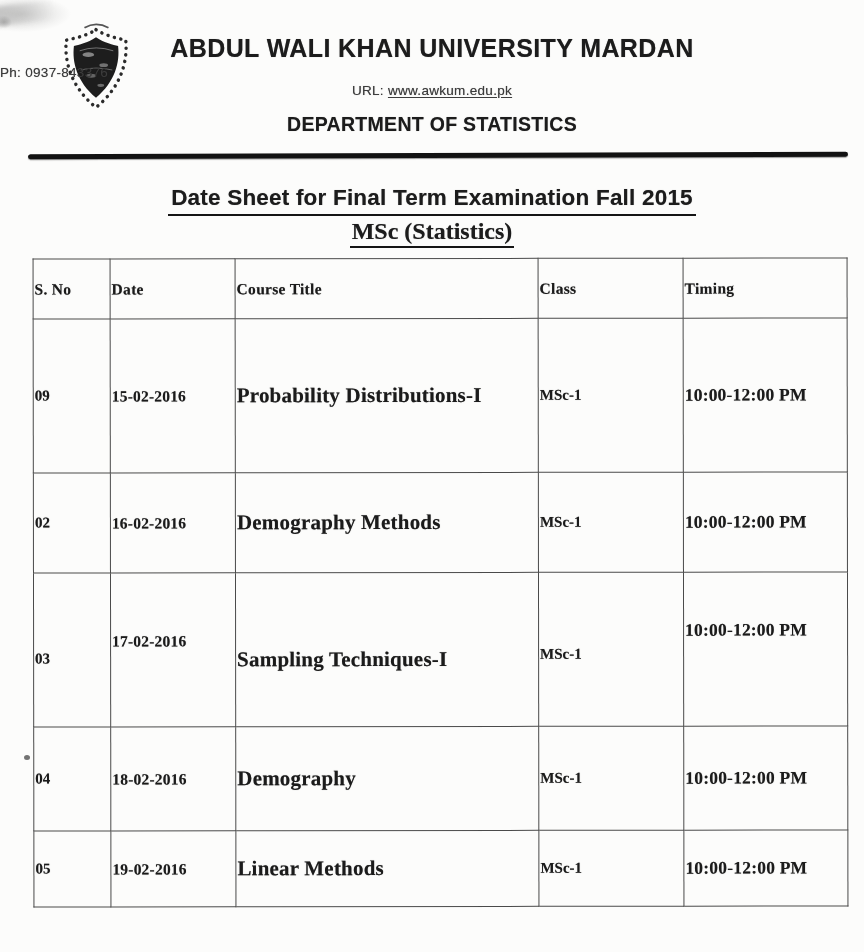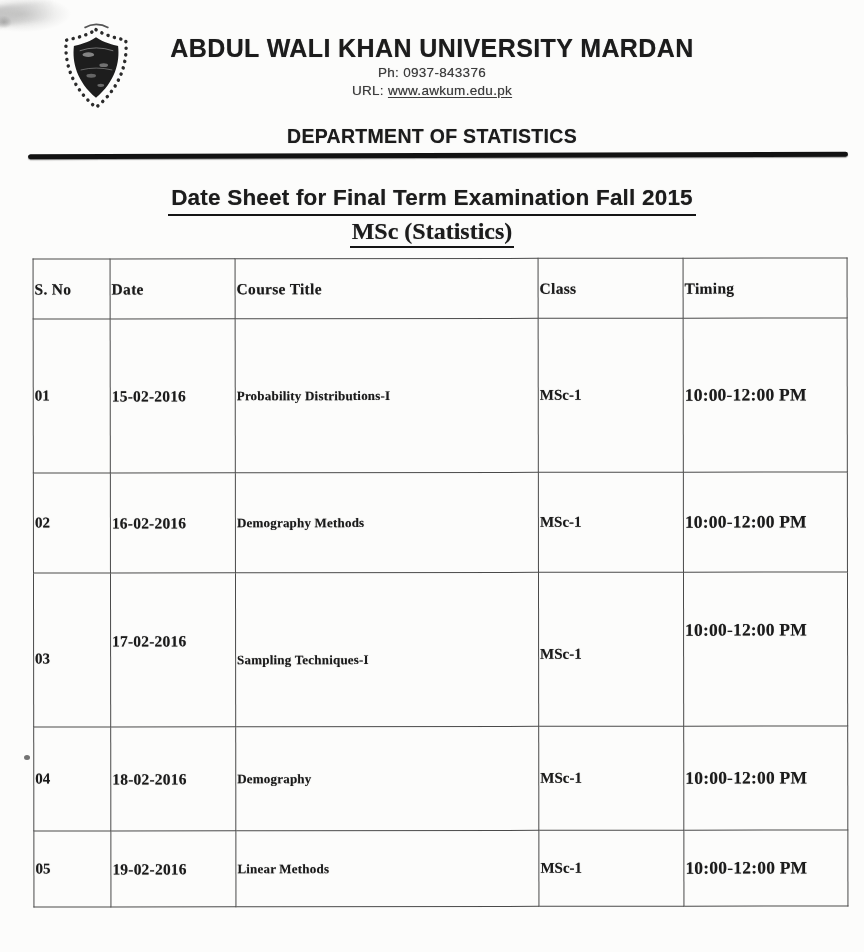--- a/index.html
+++ b/index.html
@@ -20,30 +20,30 @@
   .fuzz{ text-shadow:0 0 .7px rgba(35,35,35,.55); }
 
   
   .logo{ position:absolute; left:48px; top:22px; width:96px; height:96px; }
   .univ{
     position:absolute; left:0; top:34px; width:864px;
     text-align:center; font-size:25px; font-weight:bold; letter-spacing:.4px;
   }
   .phone{
     position:absolute; left:0; top:65px; width:864px;
-    text-align:center; font-size:13.5px; color:#3c3c3c; letter-spacing:.3px;
+    text-align:left; font-size:13.5px; color:#3c3c3c; letter-spacing:.3px;
   }
   .url{
     position:absolute; left:0; top:83px; width:864px;
     text-align:center; font-size:13.5px; color:#3c3c3c; letter-spacing:.3px;
   }
   .url .link{ text-decoration:underline; text-underline-offset:2px; }
   .dept{
     position:absolute; left:0; top:113px; width:864px;
-    text-align:center; font-size:19.5px; font-weight:bold; letter-spacing:.3px;margin-top:12px;
+    text-align:center; font-size:19.5px; font-weight:bold; letter-spacing:.3px;
   }
   .rule{
     position:absolute; left:28px; top:153px; width:820px; height:5px;
     background:#121212; border-radius:3px; transform:rotate(-.18deg);
     box-shadow:0 1px 1px rgba(60,60,60,.5);
   }
 
   
   .title-wrap{ position:absolute; left:0; top:185px; width:864px; text-align:center; }
   .title{
@@ -73,21 +73,21 @@
   table.sheet thead tr{ height:60px; }
   table.sheet tbody tr:nth-child(1){ height:154px; }
   table.sheet tbody tr:nth-child(2){ height:100px; }
   table.sheet tbody tr:nth-child(3){ height:154px; }
   table.sheet tbody tr:nth-child(4){ height:104px; }
   table.sheet tbody tr:nth-child(5){ height:76px; }
   th{ font-size:15.5px; letter-spacing:.3px; }
   td span{ display:inline-block; }
   td.c-sno{ font-size:15px; }
   td.c-date{ font-size:15.5px; letter-spacing:.2px; }
-  td.c-course{ font-size:13px; letter-spacing:.2px; }
+  td.c-course{ font-size:21px; letter-spacing:.2px; }
   td.c-class{ font-size:15px; }
   td.c-timing{ font-size:17.5px; letter-spacing:.2px;margin-top:28px; }
   
   tbody tr:nth-child(3) td.c-sno span{ transform:translateY(9px); }
   tbody tr:nth-child(3) td.c-date span{ transform:translateY(-9px); }
   tbody tr:nth-child(3) td.c-course span{ transform:translateY(10px); }
   tbody tr:nth-child(3) td.c-class span{ transform:translateY(5px); }
   tbody tr:nth-child(3) td.c-timing span{ transform:translateY(-19px); }
 
   
@@ -150,21 +150,21 @@
       <tr>
         <th>S. No</th>
         <th>Date</th>
         <th>Course Title</th>
         <th>Class</th>
         <th>Timing</th>
       </tr>
     </thead>
     <tbody>
       <tr>
-        <td class="c-sno"><span>01</span></td>
+        <td class="c-sno"><span>09</span></td>
         <td class="c-date"><span>15-02-2016</span></td>
         <td class="c-course"><span>Probability Distributions-I</span></td>
         <td class="c-class"><span>MSc-1</span></td>
         <td class="c-timing"><span>10:00-12:00 PM</span></td>
       </tr>
       <tr>
         <td class="c-sno"><span>02</span></td>
         <td class="c-date"><span>16-02-2016</span></td>
         <td class="c-course"><span>Demography Methods</span></td>
         <td class="c-class"><span>MSc-1</span></td>

